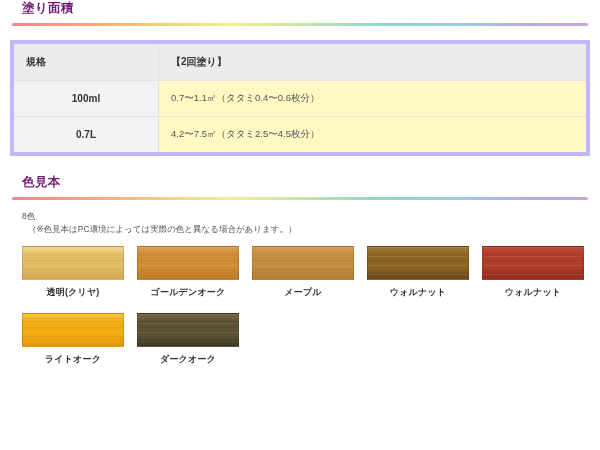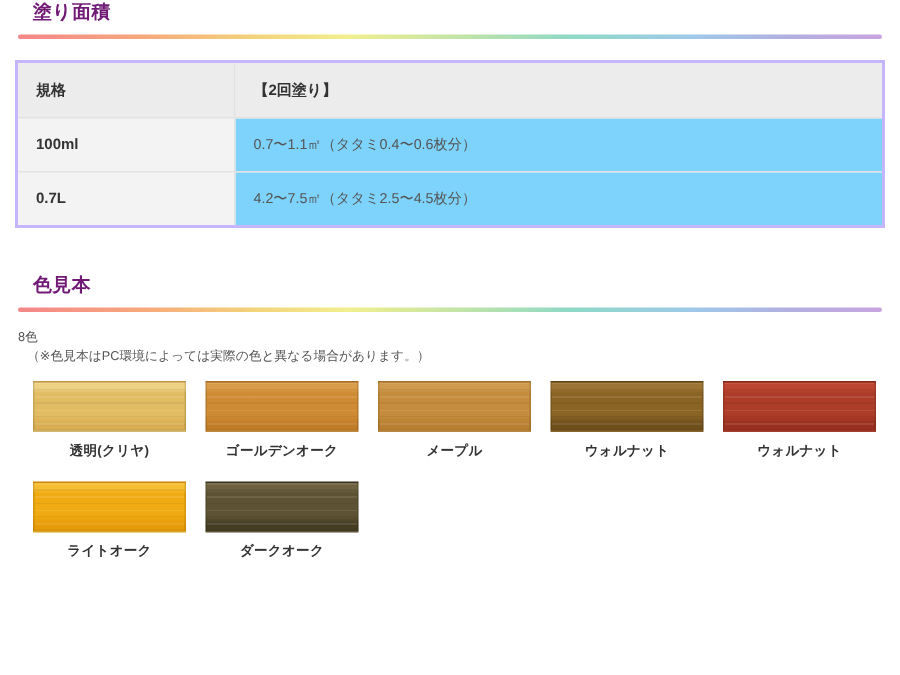--- a/index.html
+++ b/index.html
@@ -50,21 +50,21 @@
   }
 
   
   .table-wrap {
     margin: 14px 10px 0 10px;
   }
   table.spec {
     border-collapse: collapse;
     width: 100%;
     table-layout: fixed;
-    border: 2px solid #c4b5fd;
+    border: 4px solid #c4b5fd;
     padding-left: 12px;
   }
   table.spec th,
   table.spec td {
     border: 1px solid #e2e2e2;
     text-align: left;
     vertical-align: middle;
   }
   table.spec thead th {
     background: #ececec;
@@ -73,31 +73,32 @@
     color: #333;
     padding: 11px 12px;
   }
   table.spec thead th.col-spec { width: 120px; }
   table.spec tbody th {
     background: #f3f3f3;
     font-size: 10px;
     font-weight: bold;
     color: #333;
     padding: 11px 12px;
+    text-align: center;
   }
   table.spec tbody td {
-    background: #7dd3fc;
+    background: #fef9c3;
     font-size: 9.5px;
     color: #555;
     padding: 11px 12px;
   }
 
   
   .samples-head {
-    margin: 10px 10px 0 12px;
+    margin: 10px 10px 0 22px;
     font-size: 8.5px;
     color: #555;
     line-height: 1.55;
   }
   .samples-head .count { display: block; }
   .samples-head .note  { display: block; padding-left: 6px; }
 
   .swatch-rows { margin: 10px 0 0 0; }
   .swatch-row {
     display: flex;
@@ -155,21 +156,21 @@
           <td>0.7〜1.1㎡（タタミ0.4〜0.6枚分）</td>
         </tr>
         <tr>
           <th>0.7L</th>
           <td>4.2〜7.5㎡（タタミ2.5〜4.5枚分）</td>
         </tr>
       </tbody>
     </table>
   </div>
 
-  <div class="section" style="margin-top:30px;">
+  <div class="section" style="margin-top:18px;">
     <div class="sec-title">色見本</div>
     <div class="rainbow-rule"></div>
   </div>
 
   <div class="samples-head">
     <span class="count">8色</span>
     <span class="note">（※色見本はPC環境によっては実際の色と異なる場合があります。）</span>
   </div>
 
   <div class="swatch-rows">

